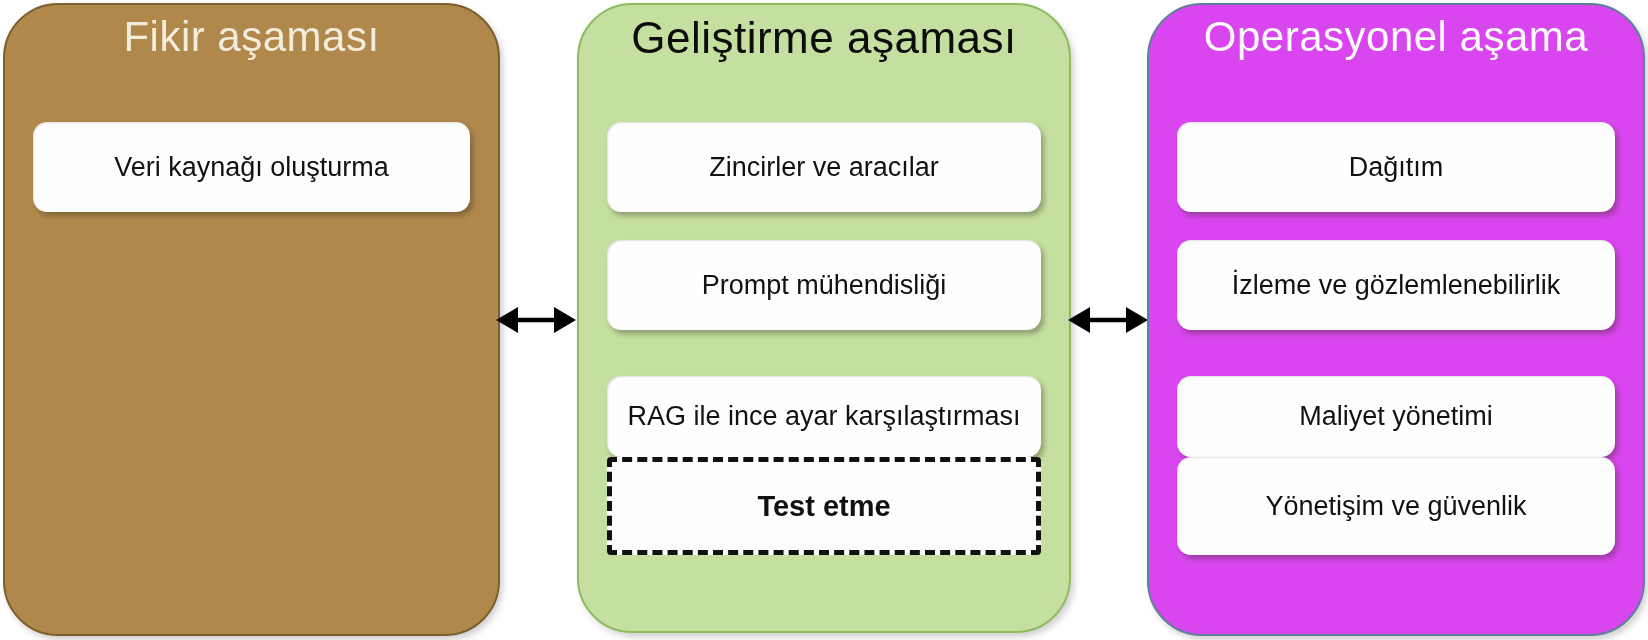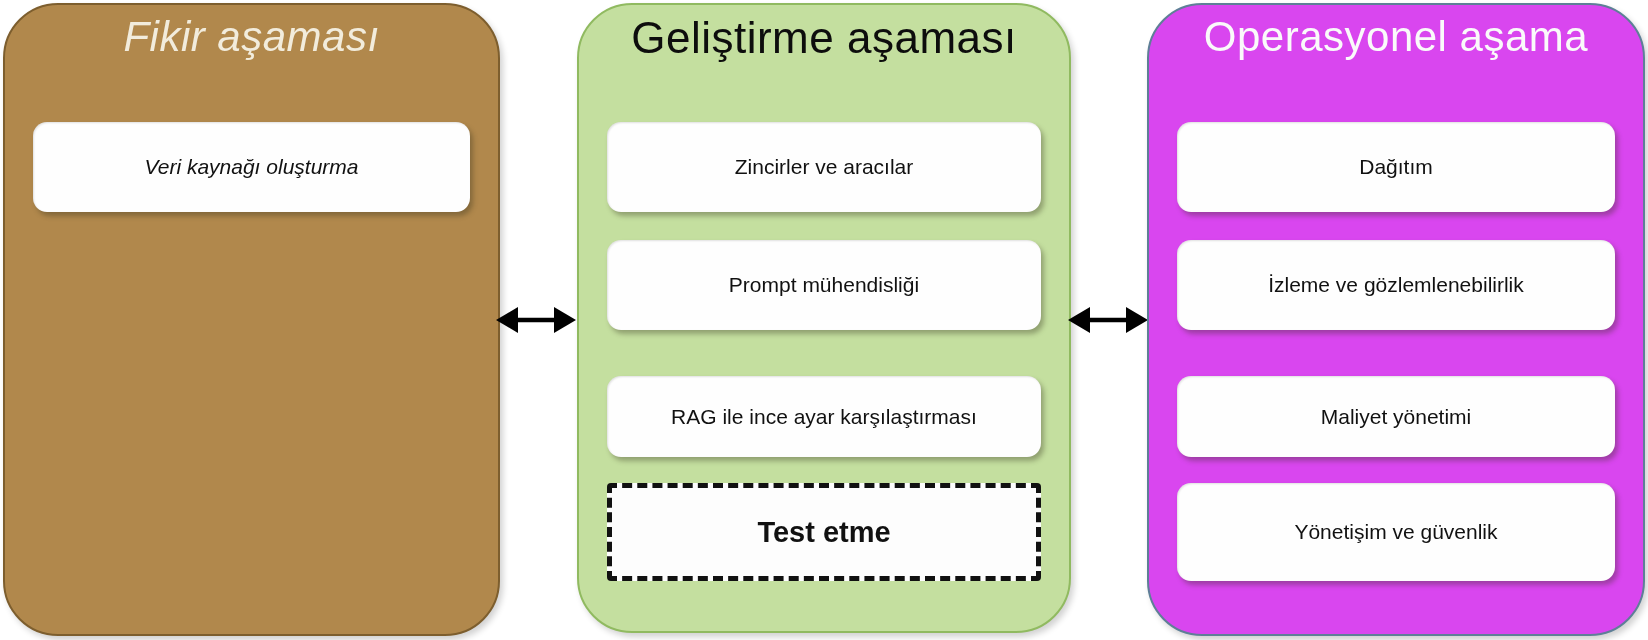--- a/index.html
+++ b/index.html
@@ -43,30 +43,30 @@
     right: 28px;
     display: flex;
     flex-direction: column;
   }
   .box {
     background: #fefefe;
     border-radius: 14px;
     display: flex;
     align-items: center;
     justify-content: center;
-    font-size: 21px;
+    font-size: 27px;
     color: #111111;
     text-align: center;
     white-space: nowrap;
     box-shadow: 3px 4px 5px rgba(50,45,25,0.35), inset 1px 1px 2px rgba(0,0,0,0.12);
     box-sizing: border-box;
   }
   .box:nth-child(1) { height: 90px; margin-bottom: 28px; }
   .box:nth-child(2) { height: 90px; margin-bottom: 46px; }
-  .box:nth-child(3) { height: 81px; margin-bottom: 26px; }
+  .box:nth-child(3) { height: 81px; }
   .box:nth-child(4) { height: 98px; }
   .box.dashed {
     border: 5px dashed #111111;
     border-radius: 4px;
     font-weight: bold;
     font-size: 29px;
     box-shadow: none;
     background: #fdfdfd;
   }
   .connector {
@@ -75,21 +75,21 @@
     height: 44px;
   }
   .connector-1 { left: 494px;  top: 298px; }
   .connector-2 { left: 1066px; top: 298px; }
 </style>
 </head>
 <body>
 
 <div id="canvas">
 
-  <div class="panel panel-left" style="background-color: rgb(177, 136, 76); border-color: rgb(125, 94, 46); font-style: italic;">
+  <div class="panel panel-left" style="background-color: rgb(177, 136, 76); border-color: rgb(125, 94, 46);">
     <div class="panel-title" style="color: rgb(242, 236, 220);">Fikir aşaması</div>
     <div class="panel-boxes">
       <div class="box">Veri kaynağı oluşturma</div>
     </div>
   </div>
 
   <svg class="connector connector-1" viewBox="0 0 84 44">
     <line x1="16" y1="22" x2="68" y2="22" stroke="#000000" stroke-width="4.5"></line>
     <polygon points="2,22 24,9 24,35" fill="#000000"></polygon>
     <polygon points="82,22 60,9 60,35" fill="#000000"></polygon>

